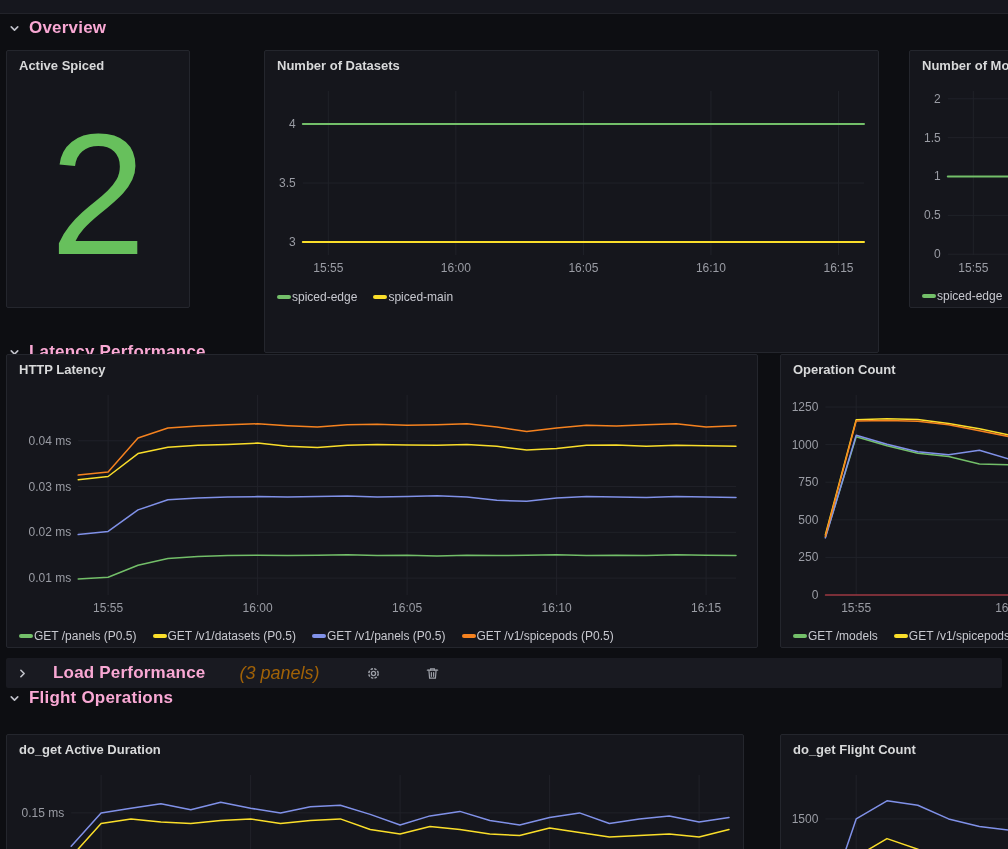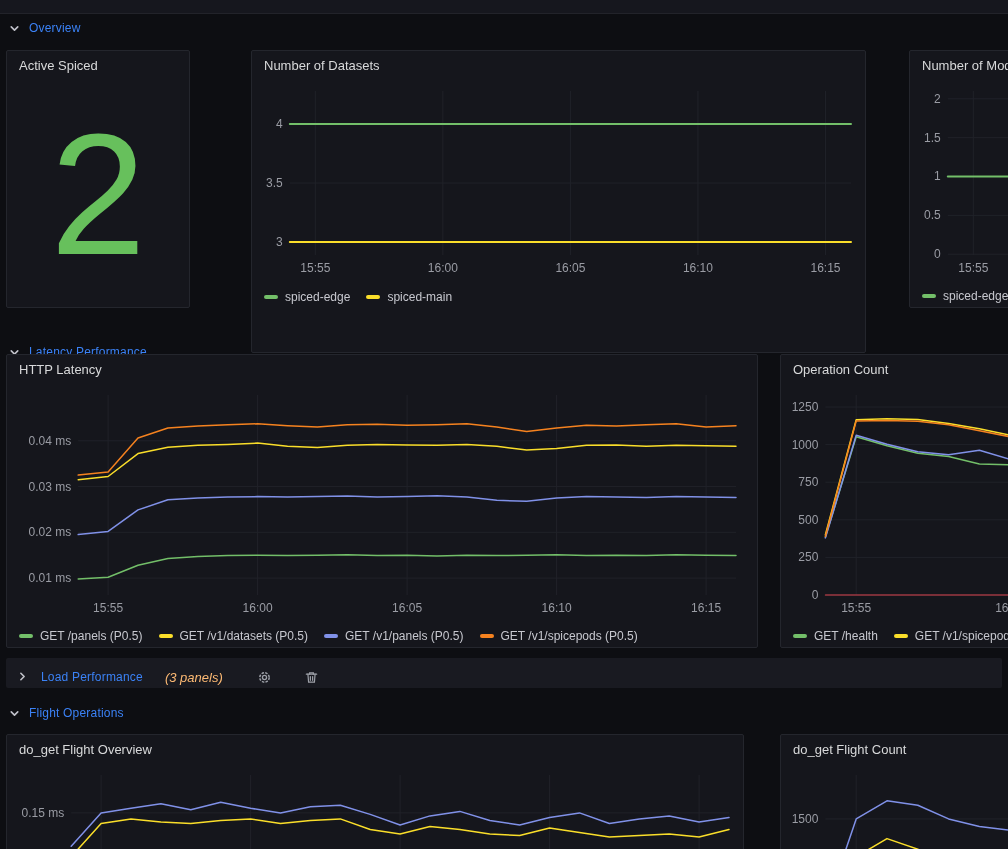--- a/index.html
+++ b/index.html
@@ -2,37 +2,37 @@
 <html><head>
 <meta charset="utf-8">
 <style>
   html,body{margin:0;padding:0;background:#0d0e12;}
   body{position:relative;width:1008px;height:849px;overflow:hidden;
        font-family:"Liberation Sans",sans-serif;color:#d8d9dd;}
   .topbar{position:absolute;left:0;top:0;width:1008px;height:13px;
           background:#16171e;border-bottom:1px solid #22232a;}
   .sec-header{position:absolute;left:8px;display:flex;align-items:center;gap:8px;
               height:24px;cursor:pointer;}
-  .sec-title{font-size:12px;font-weight:400;color:#3b82f6;letter-spacing:.2px;}
+  .sec-title{font-size:17px;font-weight:700;color:#f9a8d4;letter-spacing:.2px;}
   .sec-chevron{display:flex;align-items:center;color:#c0c1c9;}
   .row-collapsed{position:absolute;left:6px;width:996px;height:30px;background:#191a21;
-                 border-radius:2px;display:flex;align-items:flex-start;gap:12px;
+                 border-radius:2px;display:flex;align-items:center;gap:24px;
                  padding:12px 10px;box-sizing:border-box;cursor:pointer;}
-  .panels-count{font-size:13px;font-style:italic;color:#fdba74;margin-left:10px;}
+  .panels-count{font-size:18px;font-style:italic;color:#a16207;margin-left:10px;}
   .row-icon{display:flex;align-items:center;color:#9da0a8;margin-left:22px;cursor:pointer;}
   .panel{position:absolute;background:#15161c;border:1px solid #24262d;border-radius:2px;
          box-sizing:border-box;display:flex;flex-direction:column;}
-  .panel-title{height:30px;line-height:30px;padding:0 12px;font-size:13px;font-weight:400;
+  .panel-title{height:30px;line-height:30px;padding:0 12px;font-size:13px;font-weight:700;
                color:#d8d9da;white-space:nowrap;overflow:hidden;cursor:pointer;flex:0 0 auto;}
   .chart{display:block;width:100%;flex:0 0 auto;}
   .ch-sm{height:200px;}
   .ch-lg{height:236px;}
   .legend{display:flex;align-items:center;gap:16px;padding:4px 12px 0 12px;height:24px;
           overflow:hidden;white-space:nowrap;}
-  .legend-item{display:flex;align-items:center;gap:7px;cursor:pointer;flex:0 0 auto;}
+  .legend-item{display:flex;align-items:center;gap:1px;cursor:pointer;flex:0 0 auto;}
   .legend-chip{width:14px;height:4px;border-radius:2px;display:inline-block;}
   .legend-label{font-size:12px;color:#c7c8cf;}
   .stat-wrap{flex:1;display:flex;align-items:center;justify-content:center;}
   .stat-value{font-size:172px;font-weight:500;line-height:1;}
 </style>
 </head>
 <body>
 
 <div class="topbar"></div>
 
@@ -45,21 +45,21 @@
   <span class="sec-title">Overview</span>
 </div>
 
 <div class="panel" style="left:6px;top:50px;width:184px;height:258px">
   <div class="panel-title">Active Spiced</div>
   <div class="stat-wrap">
     <div class="stat-value" style="color: rgb(103, 192, 92);">2</div>
   </div>
 </div>
 
-<div class="panel" style="left:251px;top:50px;width:615px;height:303px">
+<div class="panel" style="left:264px;top:50px;width:615px;height:303px">
   <div class="panel-title">Number of Datasets</div>
   <svg class="chart ch-sm" viewBox="0 0 613 200">
       <line x1="63.30909090909091" y1="10" x2="63.30909090909091" y2="174" stroke="#202229"></line>
       <text x="63.30909090909091" y="191" fill="#9a9ca4" font-size="12" text-anchor="middle">15:55</text>
       <line x1="190.85454545454547" y1="10" x2="190.85454545454547" y2="174" stroke="#202229"></line>
       <text x="190.85454545454547" y="191" fill="#9a9ca4" font-size="12" text-anchor="middle">16:00</text>
       <line x1="318.40000000000003" y1="10" x2="318.40000000000003" y2="174" stroke="#202229"></line>
       <text x="318.40000000000003" y="191" fill="#9a9ca4" font-size="12" text-anchor="middle">16:05</text>
       <line x1="445.9454545454546" y1="10" x2="445.9454545454546" y2="174" stroke="#202229"></line>
       <text x="445.9454545454546" y="191" fill="#9a9ca4" font-size="12" text-anchor="middle">16:10</text>
@@ -201,21 +201,21 @@
       <text x="37.4" y="26.030075187969924" fill="#9a9ca4" font-size="12" text-anchor="end">1250</text>
       <polyline points="44.4,210.0 722.0,210.0" fill="none" stroke="#d9434e" stroke-width="1.2" stroke-linejoin="round" stroke-linecap="round"></polyline>
       <polyline points="44.4,152.1 75.2,51.8 106.0,60.8 136.8,68.3 167.6,71.4 198.4,78.9 229.2,79.8 260.0,77.4 290.8,78.3 321.6,69.8 352.4,68.3 383.2,73.8 414.0,80.4 444.8,81.3 475.6,80.4 506.4,77.4 537.2,75.3 568.0,74.4 598.8,72.9 629.6,73.5 660.4,73.9 691.2,74.4 722.0,73.5" fill="none" stroke="#73bf69" stroke-width="1.5" stroke-linejoin="round" stroke-linecap="round"></polyline>
       <polyline points="44.4,149.8 75.2,34.8 106.0,33.8 136.8,34.4 167.6,38.6 198.4,43.8 229.2,50.3 260.0,53.3 290.8,52.7 321.6,57.8 352.4,56.3 383.2,56.9 414.0,51.8 444.8,48.2 475.6,49.7 506.4,53.6 537.2,57.8 568.0,59.3 598.8,57.8 629.6,58.4 660.4,57.4 691.2,58.1 722.0,58.9" fill="none" stroke="#fade2a" stroke-width="1.5" stroke-linejoin="round" stroke-linecap="round"></polyline>
       <polyline points="44.4,152.9 75.2,50.3 106.0,59.3 136.8,66.8 167.6,69.8 198.4,65.3 229.2,74.4 260.0,78.9 290.8,77.4 321.6,78.9 352.4,69.8 383.2,67.7 414.0,72.9 444.8,71.4 475.6,74.4 506.4,75.9 537.2,73.8 568.0,72.3 598.8,71.5 629.6,72.0 660.4,72.4 691.2,72.9 722.0,72.0" fill="none" stroke="#8091e8" stroke-width="1.5" stroke-linejoin="round" stroke-linecap="round"></polyline>
       <polyline points="44.4,151.4 75.2,35.9 106.0,35.6 136.8,36.3 167.6,39.8 198.4,45.8 229.2,51.8 260.0,52.7 290.8,56.3 321.6,57.2 352.4,57.8 383.2,53.3 414.0,59.3 444.8,63.8 475.6,65.3 506.4,62.3 537.2,59.3 568.0,58.7 598.8,59.9 629.6,59.3 660.4,58.9 691.2,59.6 722.0,59.3" fill="none" stroke="#f5821f" stroke-width="1.5" stroke-linejoin="round" stroke-linecap="round"></polyline>
     </svg>
   <div class="legend">
       <div class="legend-item">
         <span class="legend-chip" style="background: rgb(115, 191, 105);"></span>
-        <span class="legend-label">GET /health</span>
+        <span class="legend-label">GET /models</span>
       </div>
       <div class="legend-item">
         <span class="legend-chip" style="background: rgb(250, 222, 42);"></span>
         <span class="legend-label">GET /v1/spicepods</span>
       </div>
     </div>
 </div>
 
 <div class="row-collapsed" style="top:658px">
   <span class="sec-chevron">
@@ -234,31 +234,31 @@
   <span class="row-icon" style="margin-left:20px">
     <svg width="15" height="15" viewBox="0 0 16 16" fill="none" stroke="currentColor" stroke-width="1.3" stroke-linecap="round">
       <path d="M2.5 4.5h11"></path>
         <path d="M6 4.5V3h4v1.5"></path>
         <path d="M4.2 4.5l.7 8.5h6.2l.7-8.5"></path>
         <path d="M6.8 7v4M9.2 7v4"></path>
     </svg>
   </span>
 </div>
 
-<div class="sec-header" style="top:701px">
+<div class="sec-header" style="top:686px">
   <span class="sec-chevron">
     <svg width="13" height="13" viewBox="0 0 16 16">
         <path d="M4 6l4 4 4-4" fill="none" stroke="currentColor" stroke-width="2" stroke-linecap="round" stroke-linejoin="round"></path>
       </svg>
   </span>
   <span class="sec-title">Flight Operations</span>
 </div>
 
 <div class="panel" style="left:6px;top:734px;width:738px;height:294px">
-  <div class="panel-title">do_get Flight Overview</div>
+  <div class="panel-title">do_get Active Duration</div>
   <svg class="chart ch-lg" viewBox="0 0 736 236">
       <line x1="94.1" y1="10" x2="94.1" y2="210" stroke="#202229"></line>
       <text x="94.1" y="227" fill="#9a9ca4" font-size="12" text-anchor="middle">15:55</text>
       <line x1="243.59999999999997" y1="10" x2="243.59999999999997" y2="210" stroke="#202229"></line>
       <text x="243.59999999999997" y="227" fill="#9a9ca4" font-size="12" text-anchor="middle">16:00</text>
       <line x1="393.09999999999997" y1="10" x2="393.09999999999997" y2="210" stroke="#202229"></line>
       <text x="393.09999999999997" y="227" fill="#9a9ca4" font-size="12" text-anchor="middle">16:05</text>
       <line x1="542.5999999999999" y1="10" x2="542.5999999999999" y2="210" stroke="#202229"></line>
       <text x="542.5999999999999" y="227" fill="#9a9ca4" font-size="12" text-anchor="middle">16:10</text>
       <line x1="692.0999999999999" y1="10" x2="692.0999999999999" y2="210" stroke="#202229"></line>

